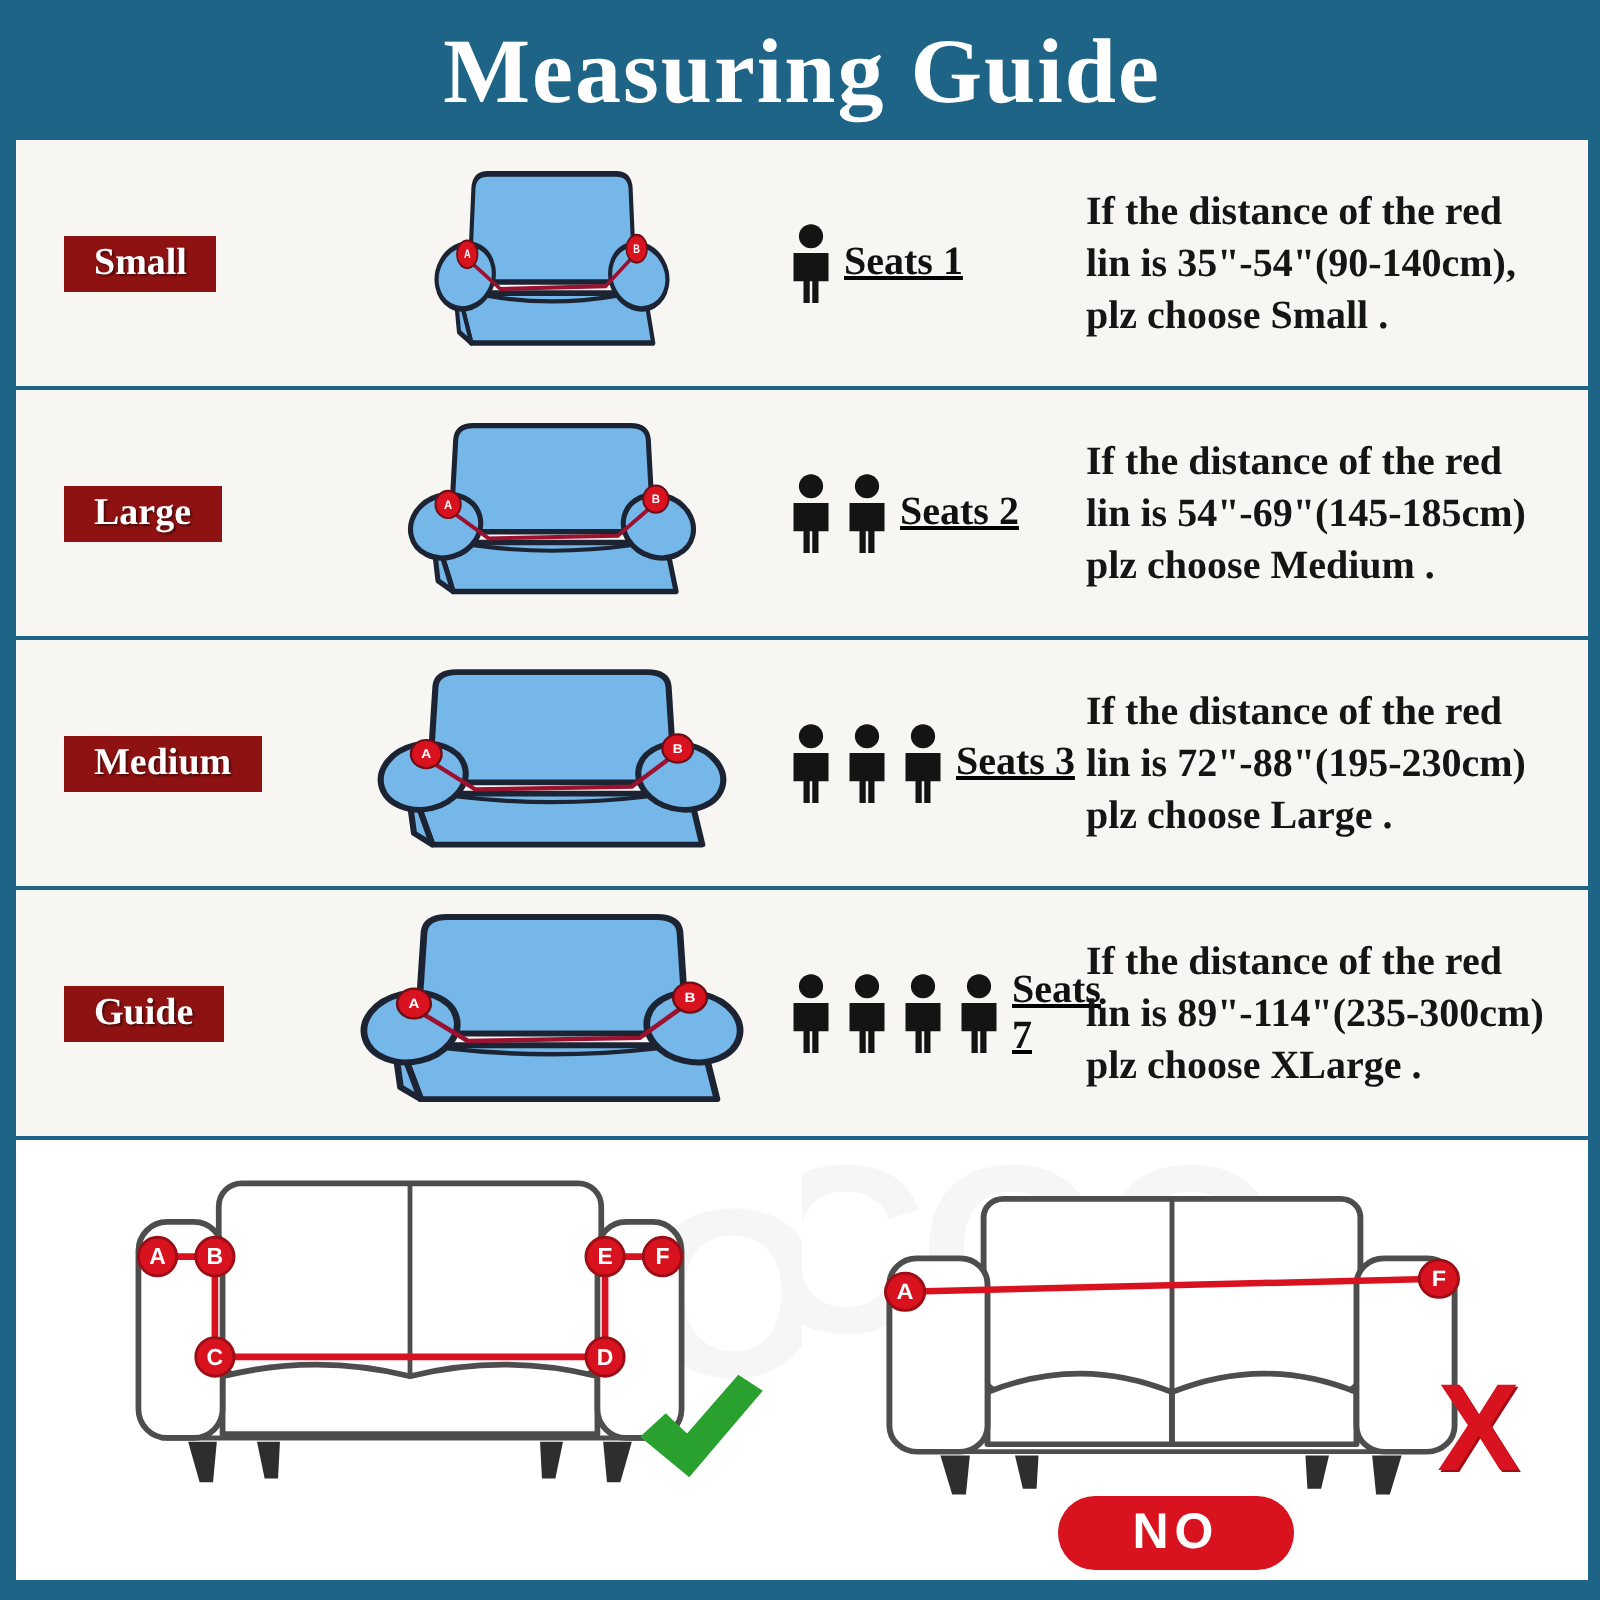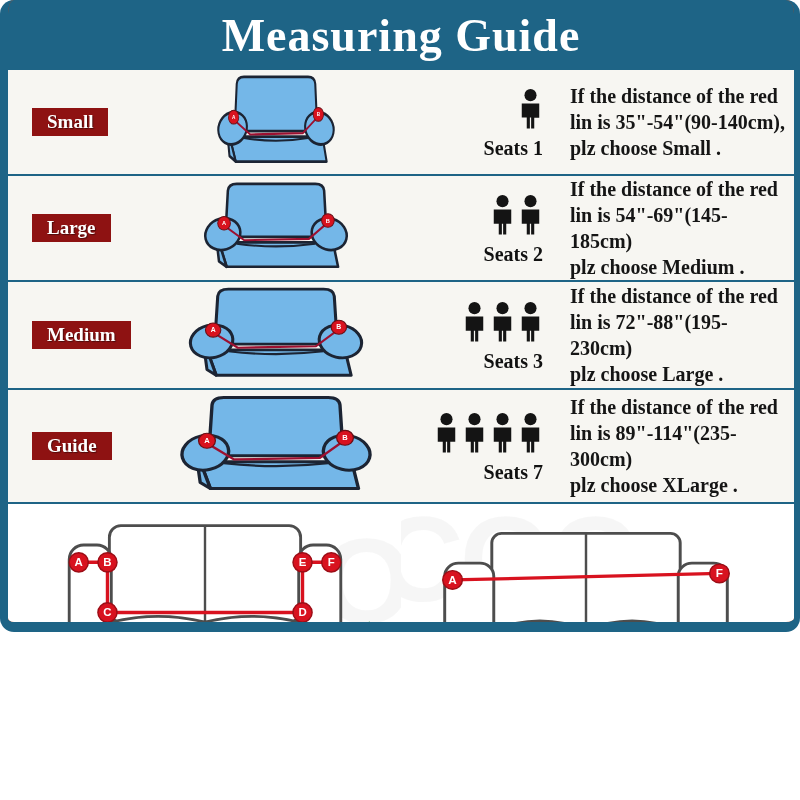--- a/index.html
+++ b/index.html
@@ -1,24 +1,24 @@
 <!DOCTYPE html>
 <html style="--teal: #1e6486; --row-bg: #f7f6f2; --label-bg: #8e1212; --accent-red: #d8121f; --measure-line: #9c1030; --sofa-blue: #74b7e8; --sofa-outline: #1c2433; --green: #2aa12e; --lineart: #4d4d4d;"><head>
 <meta charset="utf-8">
 <style>
   html,body{margin:0;padding:0;background:#fff;}
   .frame{
-    position:relative;width:800px;height:632px;box-sizing:border-box;
+    position:relative;width:800px;height:800px;box-sizing:border-box;
     background:#c2410c;
     border-left:8px solid var(--teal,#1e6486);
     border-right:6px solid var(--teal,#1e6486);
     border-bottom:10px solid var(--teal,#1e6486);
     font-family:"Liberation Serif",serif;
     overflow:hidden;
-    display:flex;flex-direction:column;border-radius:14px;
+    display:flex;flex-direction:column;
   }
   .hdr{flex:0 0 70px;background:var(--teal,#1e6486);display:flex;align-items:center;justify-content:center;}
   .hdr h1{margin:0;color:#fff;font-size:46px;font-weight:700;letter-spacing:1px;font-family:"Liberation Serif",serif;}
 
   .rows{flex:1 1 auto;display:flex;flex-direction:column;}
   .size-row{
     flex:1;background:var(--row-bg,#f7f6f2);
     border-bottom:2px solid var(--teal,#1e6486);
     display:grid;grid-template-columns:150px 235px 150px 1fr;align-items:center;
   }
@@ -27,26 +27,26 @@
     color:#fff;font-weight:700;font-size:19px;padding:3px 15px;text-align:center;
     text-shadow:1px 1px 1px rgba(0,0,0,.45);
   }
   .sofa-cell{justify-self:center;line-height:0;}
   svg.row-sofa{display:block;}
   .sz-1{width:124px;height:104px;}
   .sz-2{width:152px;height:102px;}
   .sz-3{width:184px;height:106px;}
   .sz-4{width:202px;height:112px;}
 
-  .seats-cell{display:flex;flex-direction:column;align-items:flex-end;gap:4px;}
+  .seats-cell{display:flex;align-items:center;gap:4px;text-decoration:underline;}
   .persons{display:flex;gap:3px;align-items:flex-end;min-height:48px;}
   .persons svg{width:25px;height:47px;fill:#141414;}
   .seats-label{font-weight:700;font-size:20px;color:#111;}
 
-  .desc{font-weight:700;font-size:20px;line-height:1.3;color:#151515;white-space:pre-line;padding-right:6px;margin-left:27px;}
+  .desc{font-weight:700;font-size:20px;line-height:1.3;color:#151515;white-space:pre-line;padding-right:6px;}
 
   .bottom{flex:0 0 220px;background:#fff;display:grid;grid-template-columns:1fr 1fr;}
   .half{position:relative;overflow:hidden;}
   .line-sofa{position:absolute;line-height:0;}
   .line-sofa.yes-sofa{top:12px;left:44px;width:306px;height:164px;}
   .line-sofa.no-sofa{top:22px;left:28px;width:314px;height:158px;}
 
   .pill{
     position:absolute;bottom:5px;width:118px;height:37px;border-radius:20px;
     color:#fff;font-family:"Liberation Sans",sans-serif;font-weight:700;font-size:25px;

